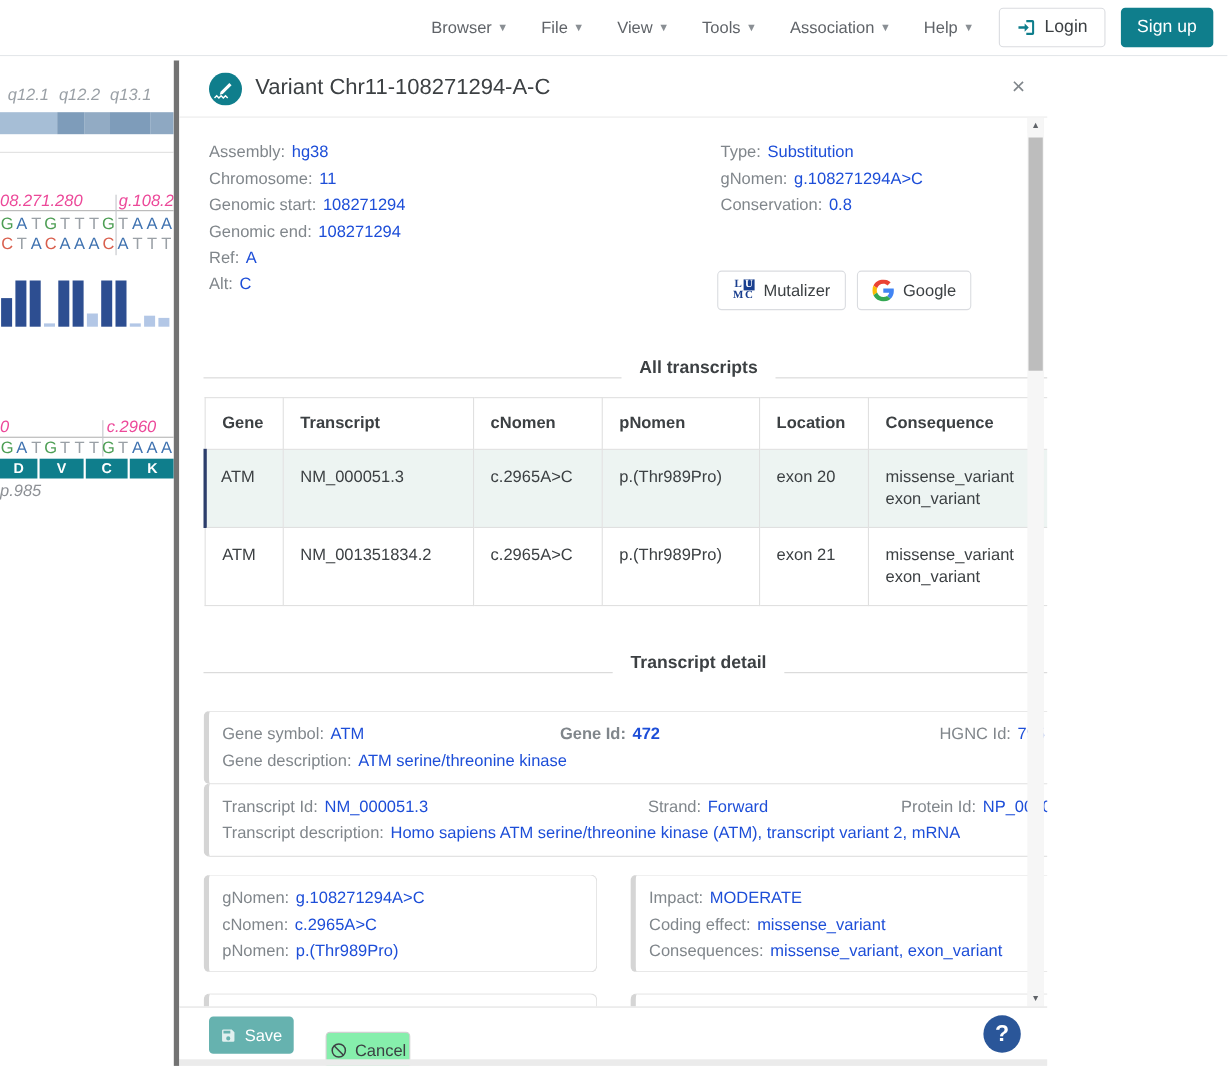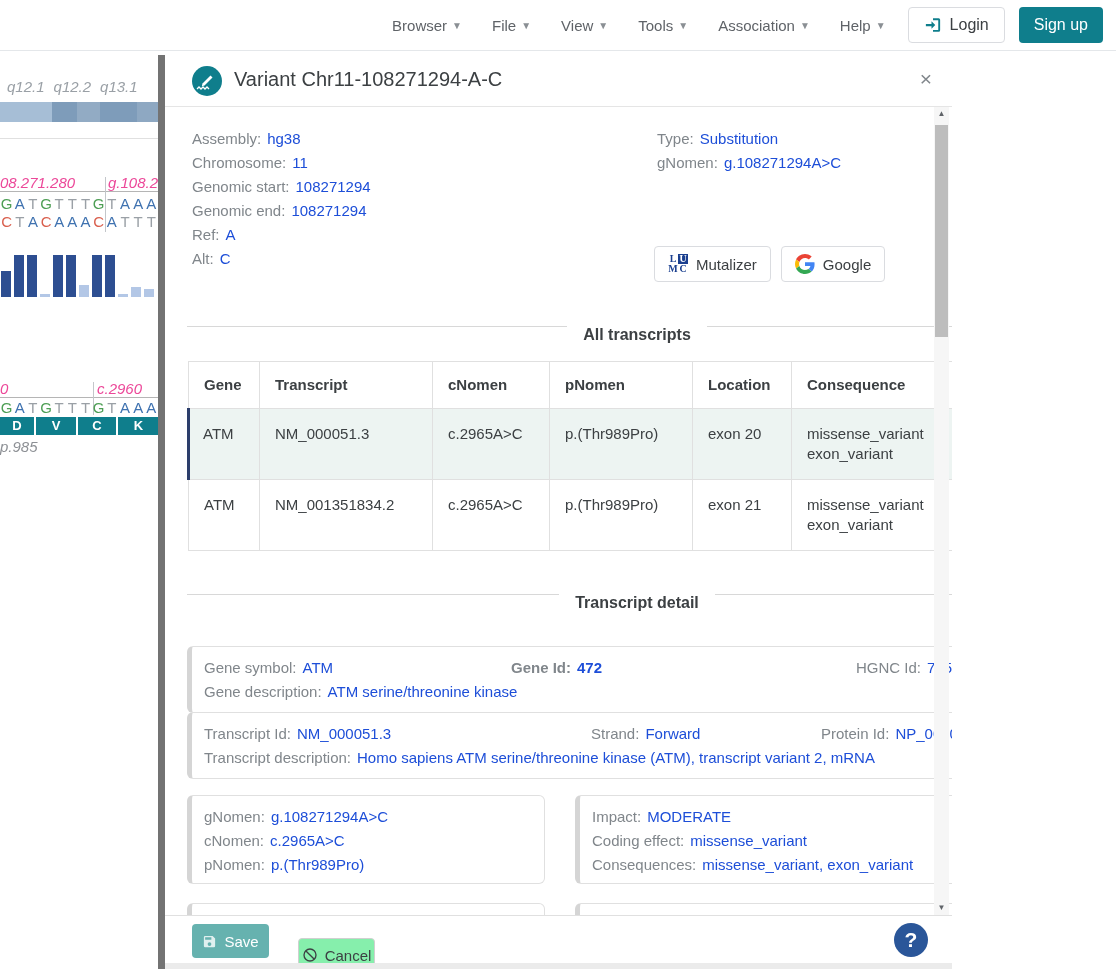--- a/index.html
+++ b/index.html
@@ -32,40 +32,40 @@
   .seq-row span{display:inline-block;width:13.16px;text-align:center;line-height:17px;}
   .coverage{position:absolute;left:1px;top:204px;width:157px;height:42px;display:flex;
     align-items:flex-end;gap:3px;}
   .coverage div{width:10px;}
   .aa-row{position:absolute;left:0;top:366px;height:18px;display:flex;}
   .aa-box{background:#0f7e8c;color:#fff;font-weight:bold;font-size:13px;text-align:center;
     line-height:18px;margin-right:2px;}
   .protein-label{position:absolute;left:0;top:387px;font-style:italic;color:#8d9095;font-size:15px;}
   
   .modal{position:absolute;left:158px;top:55px;width:794px;height:914px;background:#fff;
-    border-left:7px solid #737373;box-sizing:border-box;z-index:20;}
+    border-left:5px solid #737373;box-sizing:border-box;z-index:20;}
   .modal-header{position:absolute;left:0;top:0;width:100%;height:52px;border-bottom:1px solid #e5e5e5;
     box-sizing:border-box;background:#fff;}
   .variant-icon{position:absolute;left:27px;top:11px;width:30px;height:30px;}
   .modal-title{position:absolute;left:69px;top:13px;font-size:20px;color:#3c4043;}
   .modal-close{position:absolute;right:14px;top:12px;font-size:21px;color:#80868b;cursor:pointer;
     width:24px;height:24px;text-align:center;line-height:24px;}
   .modal-body{position:absolute;left:0;top:52px;width:100%;height:808px;overflow:hidden;background:#fff;}
   .field{white-space:nowrap;font-size:15px;line-height:24px;}
   .lbl{color:#80868b;}
   .val{color:#1d4ed8;margin-left:6px;}
   .fields-left{position:absolute;left:27px;top:20px;}
   .fields-right{position:absolute;left:492px;top:20px;}
   .ext-buttons{position:absolute;left:489px;top:139px;display:flex;gap:10px;}
   .ext-btn{display:flex;align-items:center;gap:8px;border:1px solid #dadce0;border-radius:4px;
     background:#fff;padding:7px 13px;font-size:15px;color:#3c4043;cursor:pointer;height:36px;box-sizing:border-box;}
   .lumc{display:grid;grid-template-columns:10px 10px;font-family:"Liberation Serif",serif;
     font-size:10px;font-weight:bold;color:#1a3f8f;line-height:10px;text-align:center;}
   .lumc span:nth-child(2){background:#1a3f8f;color:#fff;}
-  .section-divider{position:absolute;left:22px;width:900px;display:flex;align-items:flex-start;gap:16px;}
+  .section-divider{position:absolute;left:22px;width:900px;display:flex;align-items:flex-end;gap:16px;}
   .section-divider .line{flex:1;height:0;border-top:1px solid #d8d8d8;}
   .section-title{font-size:16px;font-weight:bold;color:#3c4043;white-space:nowrap;}
   
   .ttable{position:absolute;left:22px;top:254px;width:900px;border-collapse:collapse;
     font-size:15px;color:#3c4043;table-layout:fixed;}
   .ttable th,.ttable td{border:1px solid #e0e0e0;text-align:left;vertical-align:top;
     padding:15px 15px;box-sizing:border-box;overflow:hidden;}
   .ttable th{font-weight:bold;height:47px;padding-top:14px;}
   .ttable td{height:65px;line-height:20px;}
   tr.selected td{background:#edf4f2;}
@@ -243,20 +243,21 @@
       <div class="field"><span class="lbl">Assembly:</span><span class="val">hg38</span></div>
       <div class="field"><span class="lbl">Chromosome:</span><span class="val">11</span></div>
       <div class="field"><span class="lbl">Genomic start:</span><span class="val">108271294</span></div>
       <div class="field"><span class="lbl">Genomic end:</span><span class="val">108271294</span></div>
       <div class="field"><span class="lbl">Ref:</span><span class="val">A</span></div>
       <div class="field"><span class="lbl">Alt:</span><span class="val">C</span></div>
     </div>
     <div class="fields-right">
       <div class="field"><span class="lbl">Type:</span><span class="val">Substitution</span></div>
       <div class="field"><span class="lbl">gNomen:</span><span class="val">g.108271294A&gt;C</span></div>
+      <div class="field"><span class="lbl">Conservation:</span><span class="val">0.8</span></div>
     </div>
 
     <div class="ext-buttons">
       <button class="ext-btn">
         <span class="lumc">
           <span>L</span>
             <span>U</span>
             <span>M</span>
             <span>C</span>
         </span>

